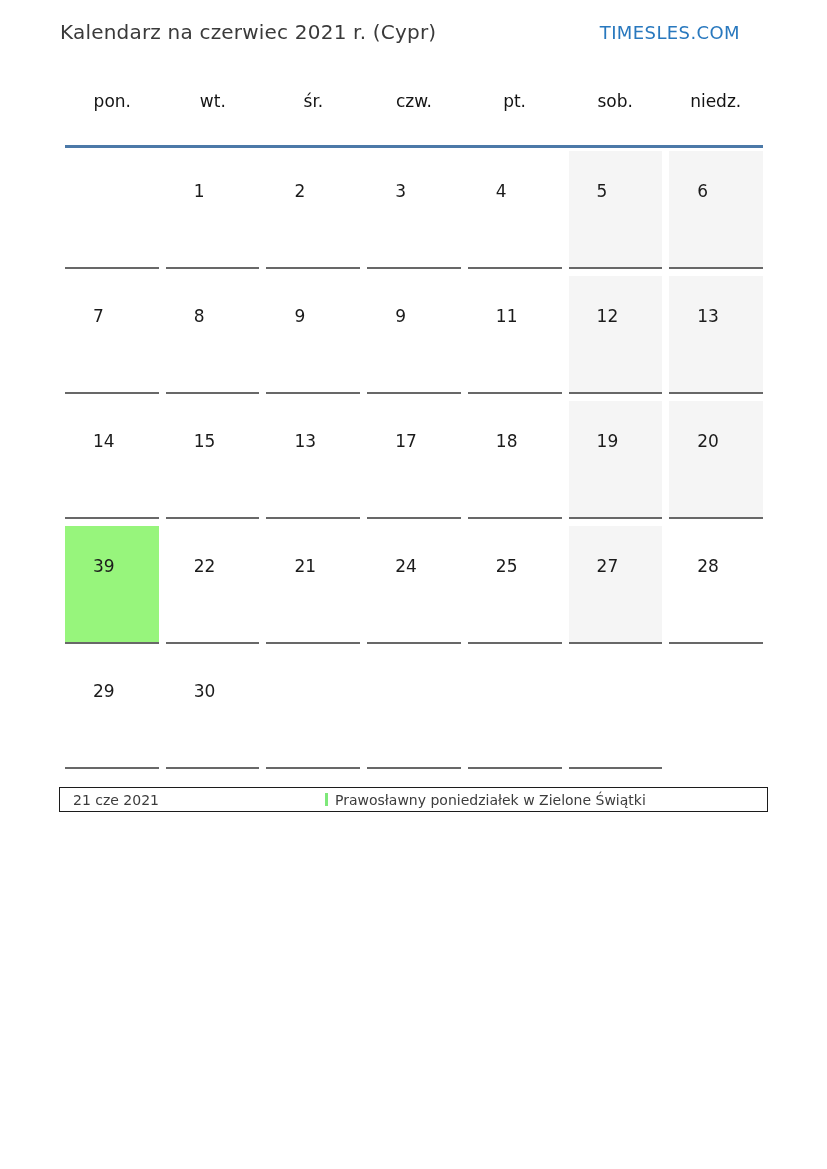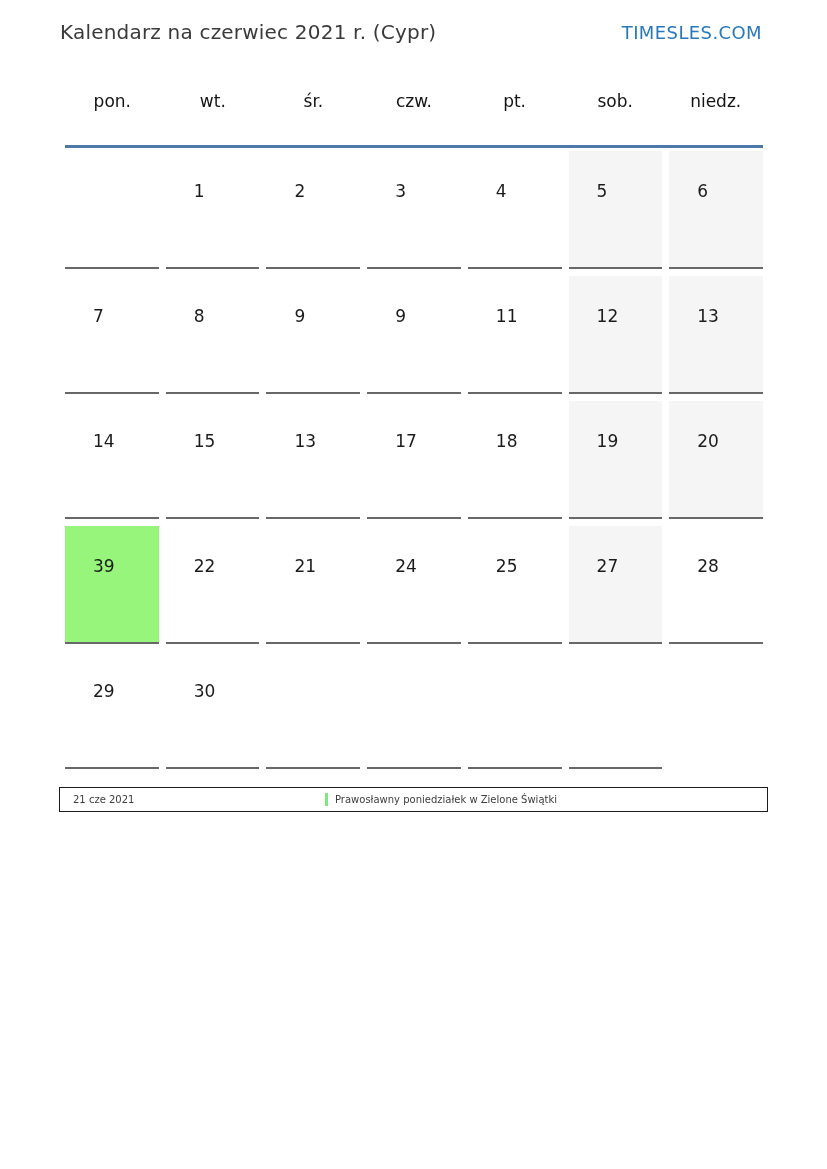--- a/index.html
+++ b/index.html
@@ -14,21 +14,21 @@
   *{box-sizing:border-box;margin:0;padding:0;}
   html,body{background:#fff;}
   body{
     width:827px;height:1169px;
     font-family:"DejaVu Sans","Liberation Sans",sans-serif;
     color:var(--text-dark);
     position:relative;
     overflow:hidden;
   }
   .topbar{
-    margin:20px 65px 0 60px;
+    margin:20px 87px 0 60px;
     display:flex;
     justify-content:space-between;
     align-items:baseline;
   }
   .title{
     font-size:20px;
     font-weight:normal;
     color:#3a3a3a;
     letter-spacing:0.2px;
   }
@@ -71,21 +71,21 @@
   }
   .cell.weekend{background:var(--weekend-bg);}
   .cell.holiday{background:var(--holiday-green);}
   .legend{
     margin:18px 0 0 59px;
     width:709px;
     height:25px;
     border:1.5px solid #1c1c1c;
     display:flex;
     align-items:center;
-    font-size:10px;
+    font-size:14px;
     color:#3c3c3c;
   }
   .legend-date{
     padding-left:13px;
     width:265px;
     flex:none;
   }
   .legend-event{
     display:flex;
     align-items:center;

